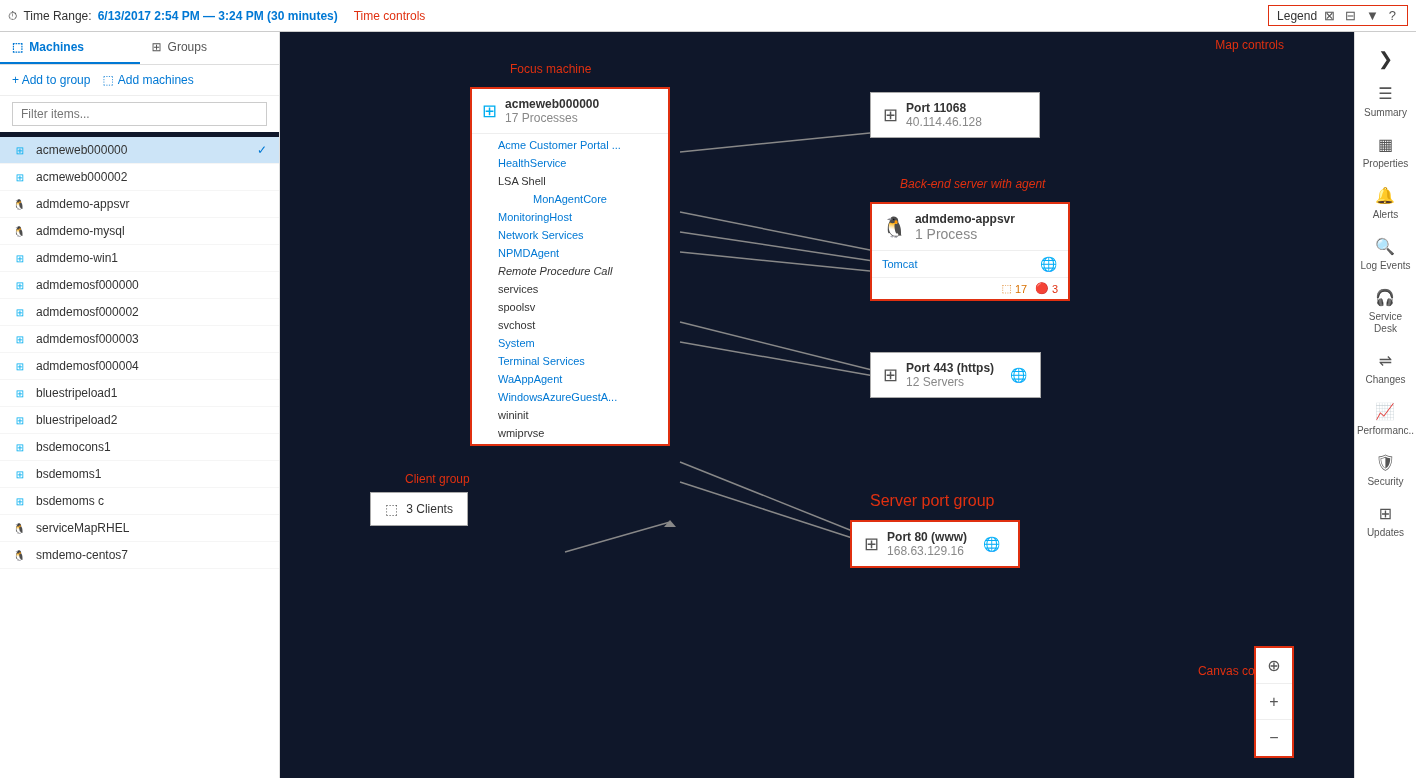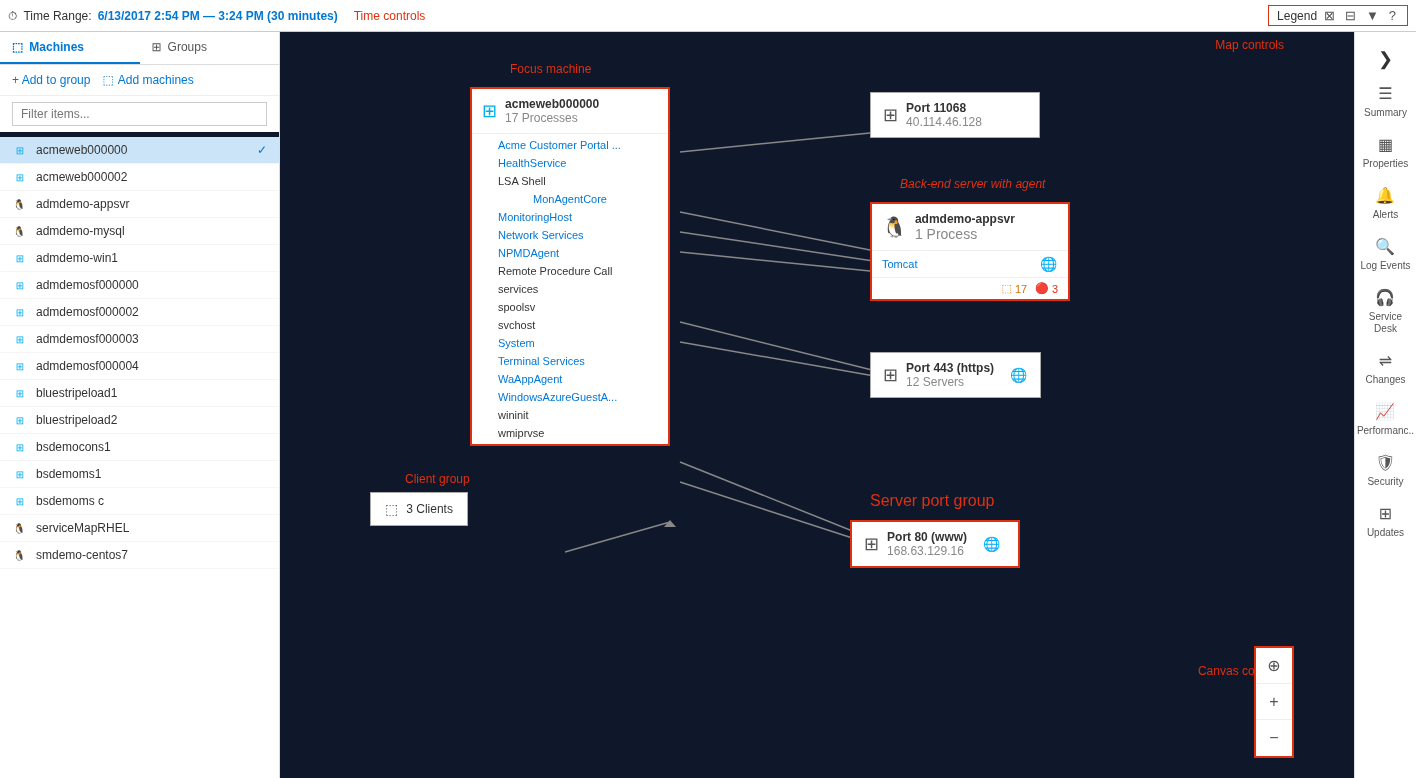--- a/index.html
+++ b/index.html
@@ -299,21 +299,21 @@
         </div>
       </div>
       <div class="fm-services" id="fm-services">
       <div class="fm-service" style="color: rgb(0, 120, 212);">Acme Customer Portal ...</div>
           <div class="fm-service" style="color: rgb(0, 120, 212);">HealthService</div>
           <div class="fm-service fm-service-plain" style="color: rgb(51, 51, 51);">LSA Shell</div>
           <div class="fm-service" style="color: rgb(0, 120, 212); margin-left: 35px;">MonAgentCore</div>
           <div class="fm-service" style="color: rgb(0, 120, 212);">MonitoringHost</div>
           <div class="fm-service" style="color: rgb(0, 120, 212);">Network Services</div>
           <div class="fm-service" style="color: rgb(0, 120, 212);">NPMDAgent</div>
-          <div class="fm-service fm-service-plain" style="color: rgb(51, 51, 51);">Remote Procedure Call</div>
+          <div class="fm-service fm-service-plain" style="color: rgb(51, 51, 51); font-style: italic;">Remote Procedure Call</div>
           <div class="fm-service fm-service-plain" style="color: rgb(51, 51, 51);">services</div>
           <div class="fm-service fm-service-plain" style="color: rgb(51, 51, 51);">spoolsv</div>
           <div class="fm-service fm-service-plain" style="color: rgb(51, 51, 51);">svchost</div>
           <div class="fm-service" style="color: rgb(0, 120, 212);">System</div>
           <div class="fm-service" style="color: rgb(0, 120, 212);">Terminal Services</div>
           <div class="fm-service" style="color: rgb(0, 120, 212);">WaAppAgent</div>
           <div class="fm-service" style="color: rgb(0, 120, 212);">WindowsAzureGuestA...</div>
           <div class="fm-service fm-service-plain" style="color: rgb(51, 51, 51);">wininit</div>
           <div class="fm-service fm-service-plain" style="color: rgb(51, 51, 51);">wmiprvse</div>
         </div>

